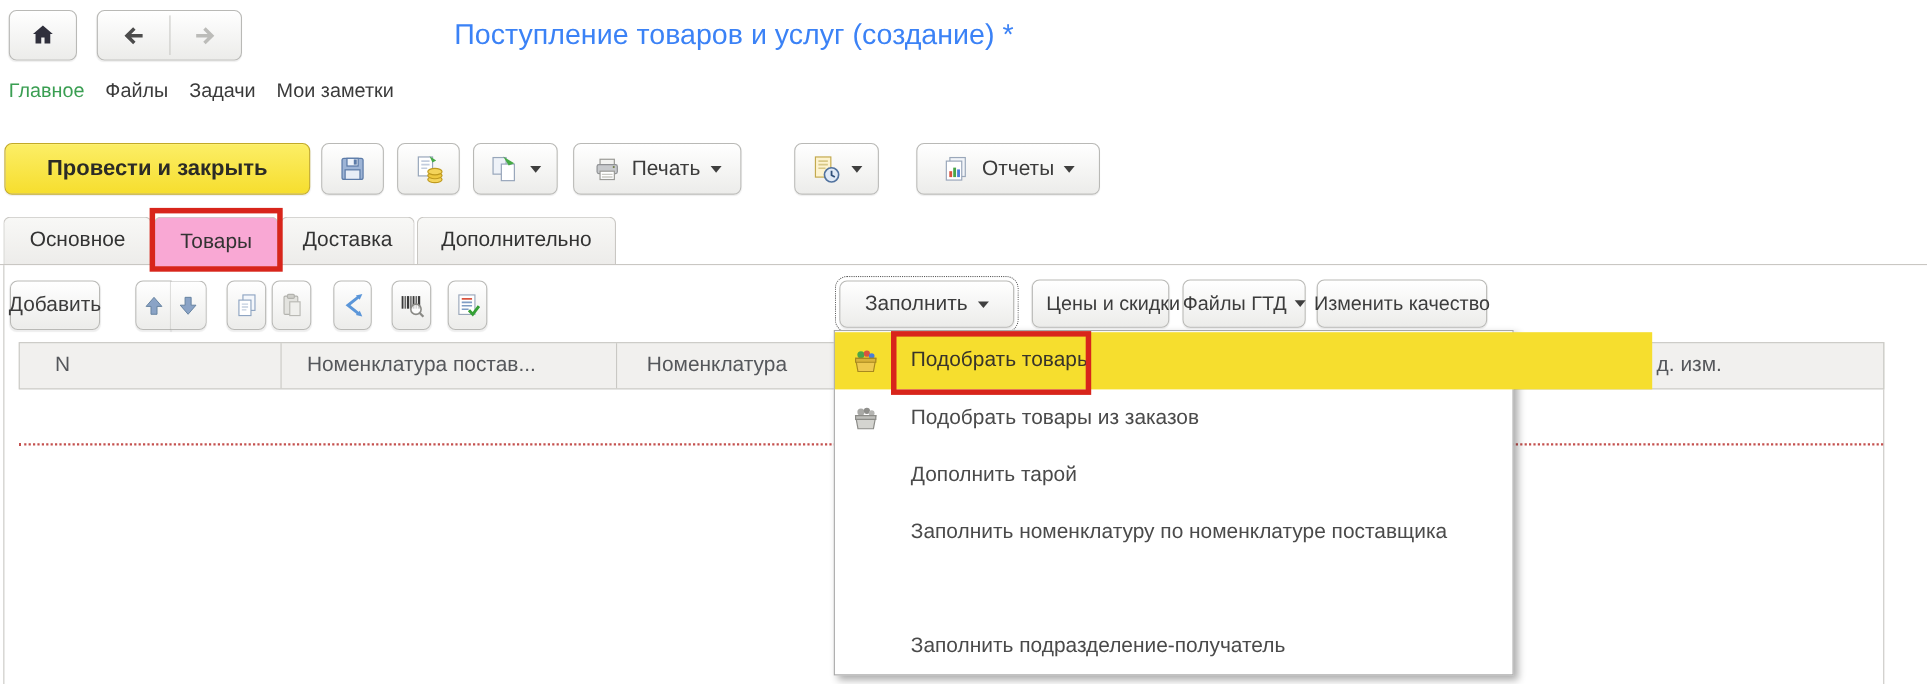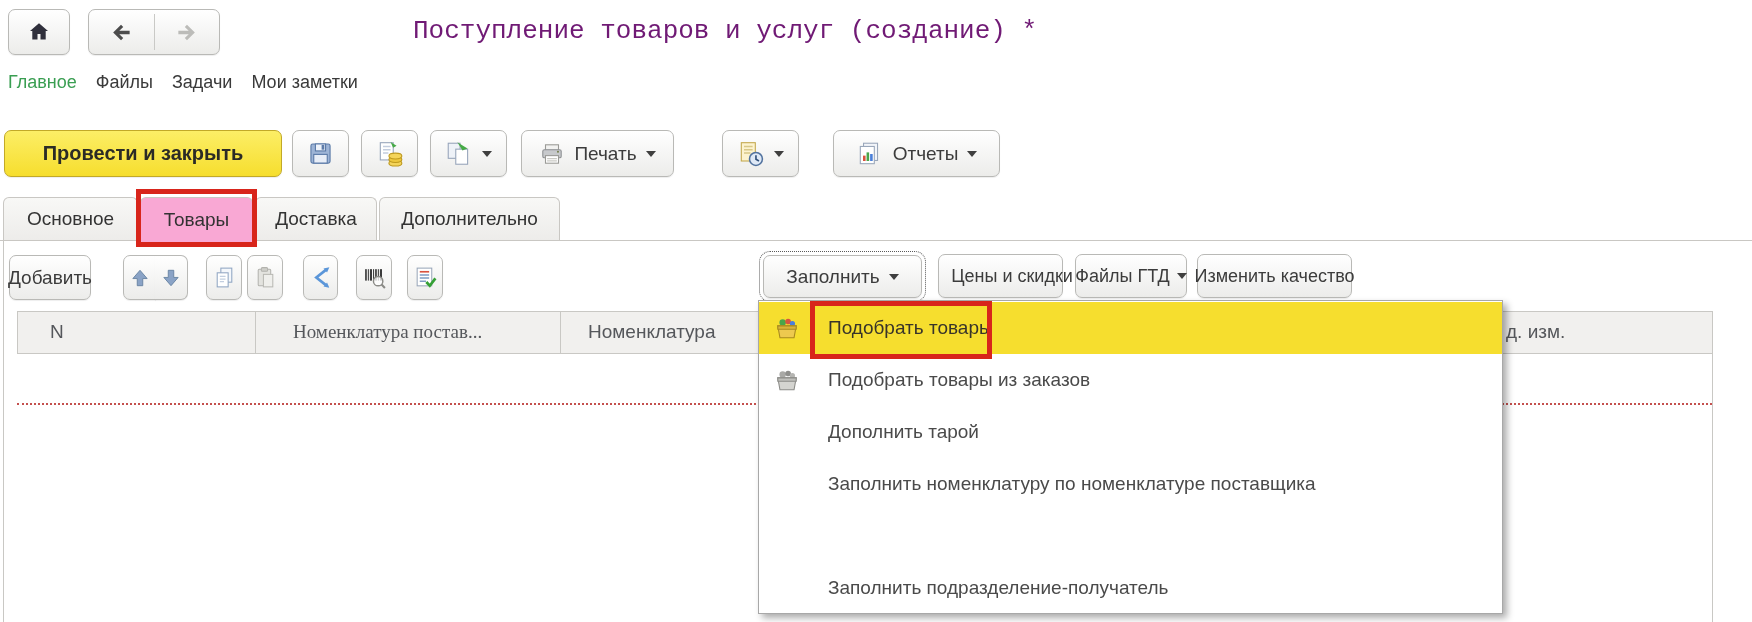--- a/index.html
+++ b/index.html
@@ -13,39 +13,39 @@
   .yellow-btn{background:linear-gradient(var(--accent-yellow-light,#fcee66),var(--accent-yellow,#f6de2e));
        border:1px solid #c2a928;font-weight:bold;font-size:20px;color:#2b2b26;}
   .caret{width:0;height:0;border-left:5px solid transparent;border-right:5px solid transparent;
        border-top:6px solid #3f3f3f;display:inline-block;}
   .grp-divider{position:absolute;top:4px;bottom:4px;width:1px;background:#c9c9c6;}
   
   .navrow{position:absolute;left:8px;top:72px;display:flex;gap:19px;font-size:18px;font-weight:400;}
   .navrow .navlink{color:#3a3a3a;white-space:nowrap;}
   .navrow .navlink.active{color:var(--active-link-green,#3a9e52);}
   
-  .page-title{position:absolute;left:413px;top:16px;margin:0;font-size:26px;font-weight:400;color:#701a75;white-space:nowrap;font-family:Liberation Mono, monospace;}
+  .page-title{position:absolute;left:413px;top:16px;margin:0;font-size:26px;font-weight:400;color:#3b82f6;white-space:nowrap;}
   
   .tabline{position:absolute;left:0;top:240px;width:1752px;height:1px;background:#c9c7c3;}
   .tab{position:absolute;top:197px;height:43px;box-sizing:border-box;display:flex;align-items:center;justify-content:center;
        background:linear-gradient(#f8f8f6,#edecea);border:1px solid #c9c7c3;border-bottom:none;
        border-radius:6px 6px 0 0;font-size:19px;color:#333;z-index:2;}
   .tab.active{background:#f9a8d4;height:45px;z-index:3;}
   
   .annot{position:absolute;box-sizing:border-box;border:5px solid var(--annotation-red,#d8251b);z-index:40;background:transparent;}
   
   .thead{position:absolute;left:17px;top:311px;width:1696px;height:43px;box-sizing:border-box;
          background:#f1f0ee;border:1px solid #c9c8c4;}
   .thlabel{position:absolute;top:321px;font-size:19px;color:#55575b;white-space:nowrap;z-index:1;}
   .thdiv{position:absolute;top:312px;height:41px;width:1px;background:#c9c8c4;z-index:1;}
   .vline{position:absolute;width:1px;background:#c9c8c4;}
   .dotted-row{position:absolute;left:17px;top:403px;width:1695px;height:0;
          border-top:2px dotted var(--empty-row-dotted-red,#c4504e);}
   
-  .menu{position:absolute;left:758px;top:300px;width:745px;height:314px;box-sizing:border-box;
+  .menu{position:absolute;left:758px;top:300px;width:618px;height:314px;box-sizing:border-box;
         background:#fff;border:1px solid #a8a8a8;box-shadow:4px 4px 7px rgba(0,0,0,0.33);z-index:30;}
   .mi{position:absolute;left:0;width:743px;height:52px;display:flex;align-items:center;font-size:19px;color:#4a4a4a;}
   .mi .mi-icon{position:absolute;left:14px;width:28px;display:flex;justify-content:center;}
   .mi .mi-label{position:absolute;left:69px;white-space:nowrap;}
   .mi.hl{background:var(--accent-yellow,#f6de2e);color:#38342a;}
   .focus-dotted{outline:1px dotted #5a5a5a;outline-offset:3px;}
   .icon{display:block;}
 </style>
 </head>
 <body>
@@ -228,21 +228,21 @@
     <span class="caret"></span>
   </div>
   <div class="btn" style="left:1197px;top:254px;width:155px;height:44px;font-size:18px;">
     <span class="lbl">Изменить качество</span>
   </div>
 
   <div class="thead"></div>
   <div class="thdiv" style="left:255px;"></div>
   <div class="thdiv" style="left:560px;"></div>
   <span class="thlabel" style="left:50px;">N</span>
-  <span class="thlabel" style="left:293px;font-family:Liberation Serif, serif;">Номенклатура постав...</span>
+  <span class="thlabel" style="left:279px;">Номенклатура постав...</span>
   <span class="thlabel" style="left:588px;">Номенклатура</span>
   <span class="thlabel" style="left:1506px;">д. изм.</span>
   <div class="dotted-row"></div>
 
   <div class="menu">
     <div class="mi hl" style="top:1px;">
       <span class="mi-icon">
         <svg width="26" height="24" viewBox="0 0 24 22">
             <circle cx="8" cy="6" r="3" fill="#4aa54a"></circle>
             <circle cx="13" cy="5" r="2.6" fill="#d9543f"></circle>

